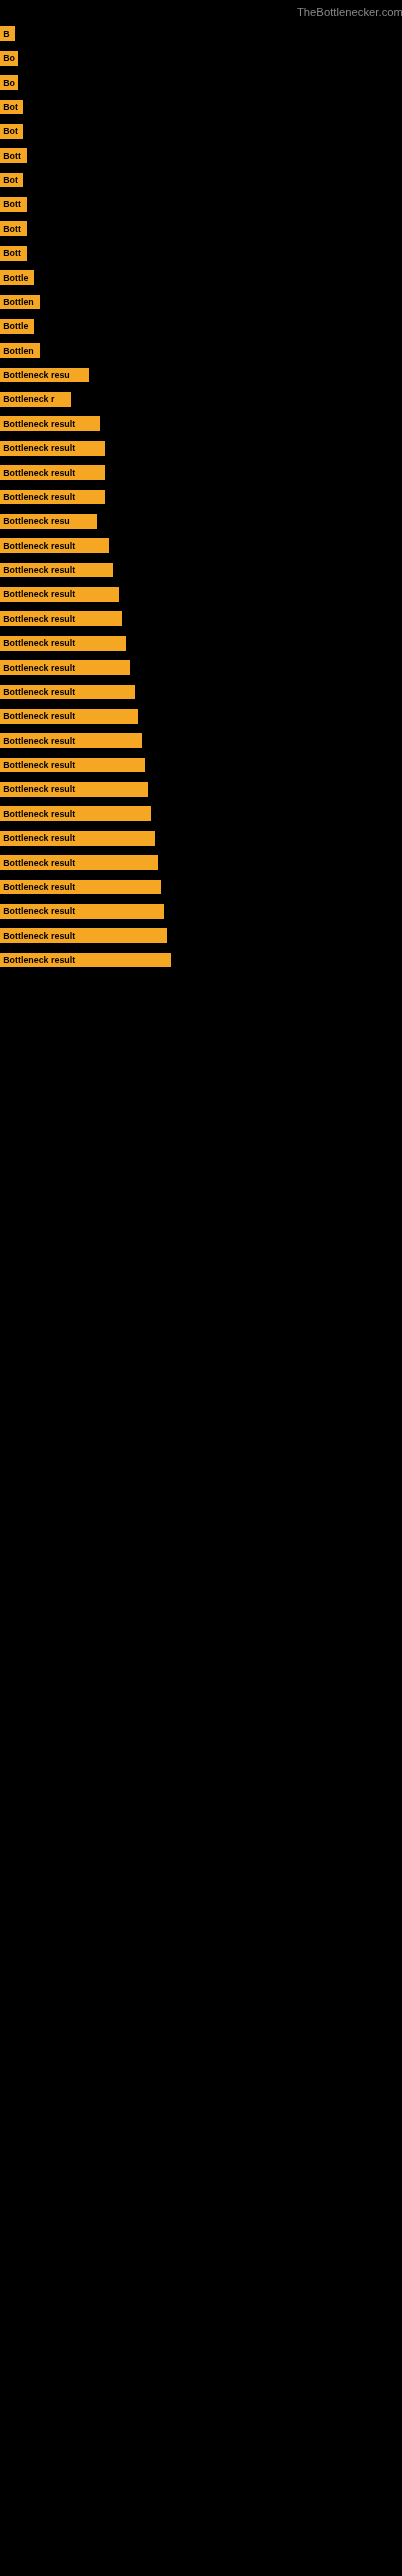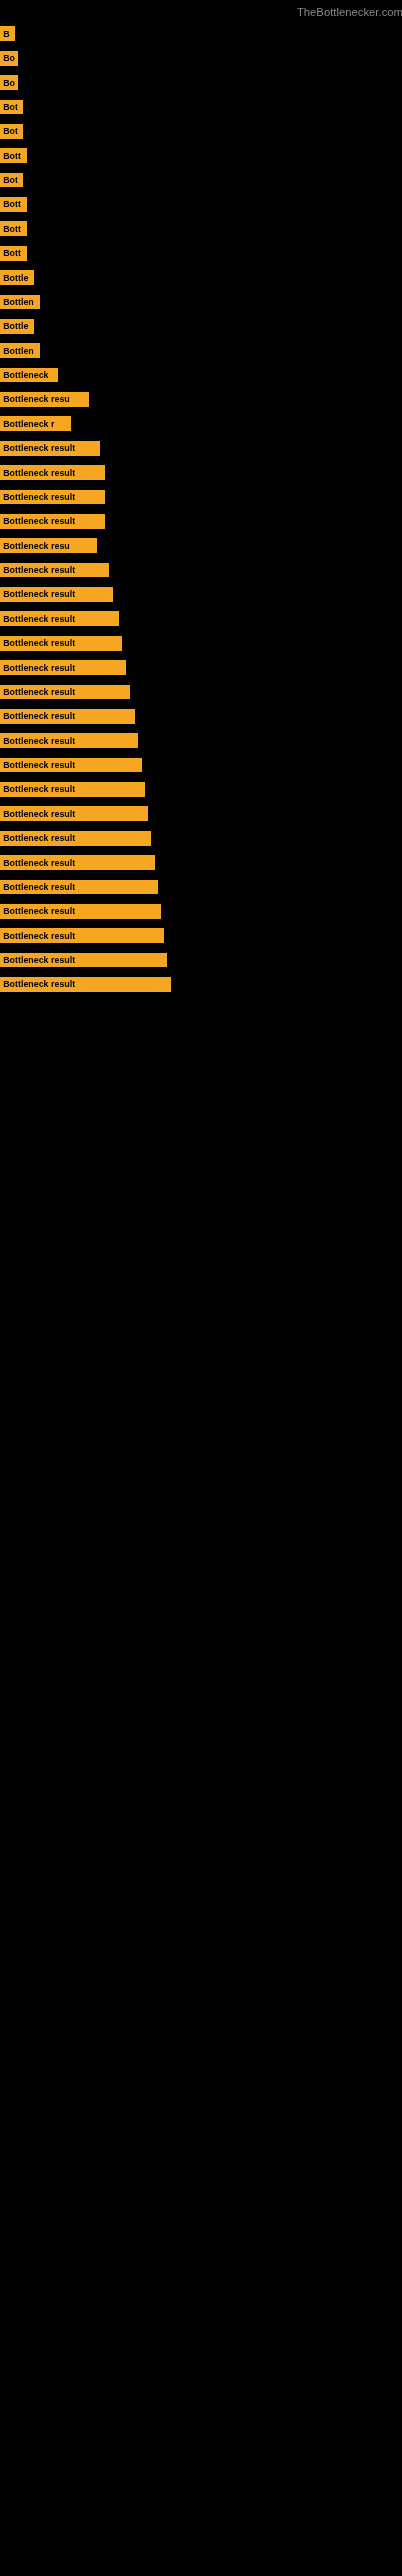--- a/index.html
+++ b/index.html
@@ -79,23 +79,20 @@
     <div class="row">
       <span class="label-box" style="width: 40px; max-width: 40px;">Bottlen</span>
     </div>
     <div class="row">
       <span class="label-box" style="width: 34px; max-width: 34px;">Bottle</span>
     </div>
     <div class="row">
       <span class="label-box" style="width: 40px; max-width: 40px;">Bottlen</span>
     </div>
     <div class="row">
-      <span class="label-box" style="width: 58px; max-width: 58px;">Bottleneck</span>
-    </div>
-    <div class="row">
       <span class="label-box" style="width: 89px; max-width: 89px;">Bottleneck resu</span>
     </div>
     <div class="row">
       <span class="label-box" style="width: 79px; max-width: 71px;">Bottleneck r</span>
     </div>
     <div class="row">
       <span class="label-box" style="width: 100px; max-width: 100px;">Bottleneck result</span>
     </div>
     <div class="row">
       <span class="label-box" style="width: 105px; max-width: 105px;">Bottleneck result</span>

